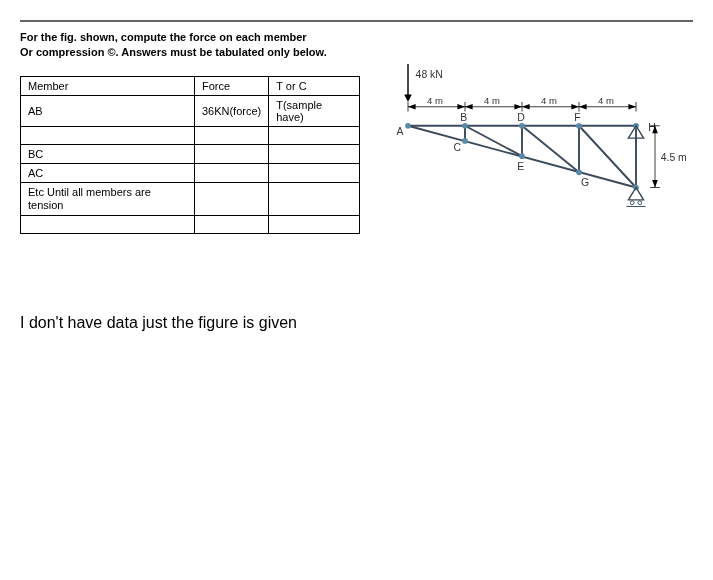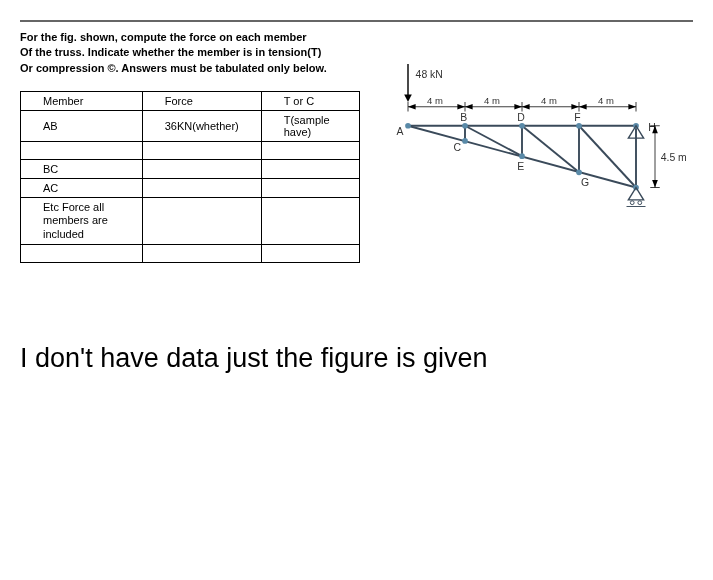--- a/index.html
+++ b/index.html
@@ -31,82 +31,81 @@
       line-height: 1.4;
       margin-bottom: 15px;
     }
     .answer-table {
       border-collapse: collapse;
       width: 100%;
       font-size: 11px;
     }
     .answer-table td {
       border: 1px solid #000;
-      padding: 3px 22px;
+      padding: 3px 7px;
       height: 18px;
     }
     .answer-table .header-row td {
       font-weight: normal;
     }
     .right-panel {
       flex: 1;
       padding-top: 20px;
     }
     .truss-figure {
       width: 100%;
       height: 180px;
     }
     .bottom-note {
-      font-size: 27px;
+      font-size: 16px;
       font-weight: normal;
       margin-top: 80px;
     }
   </style>
 </head>
 <body>
 
 <div class="separator"></div>
 
 <div class="content-wrapper">
   <div class="left-panel">
     <div class="question-text">
       <div>For the fig. shown, compute the force on each member</div>
-      <div>Of the truss. Indicate whether the member is in tension(T)</div>
       <div>Or compression ©. Answers must be tabulated only below.</div>
     </div>
 
     <table class="answer-table">
       <tbody>
           <tr class="header-row">
         <td>Member</td>
         <td>Force</td>
         <td>T or C</td>
       </tr>
       <tr>
         <td>AB</td>
-        <td>36KN(whether)</td>
+        <td>36KN(force)</td>
         <td>T(sample have)</td>
       </tr>
       <tr>
         <td></td>
         <td></td>
         <td></td>
       </tr>
       <tr>
         <td>BC</td>
         <td></td>
         <td></td>
       </tr>
       <tr>
         <td>AC</td>
         <td></td>
         <td></td>
       </tr>
       <tr>
-        <td style="line-height:1.2">Etc Force all members are included</td>
+        <td style="line-height:1.2">Etc Until all members are tension</td>
         <td></td>
         <td></td>
       </tr>
       <tr>
         <td></td>
         <td></td>
         <td></td>
       </tr>
     </tbody>
       </table>

